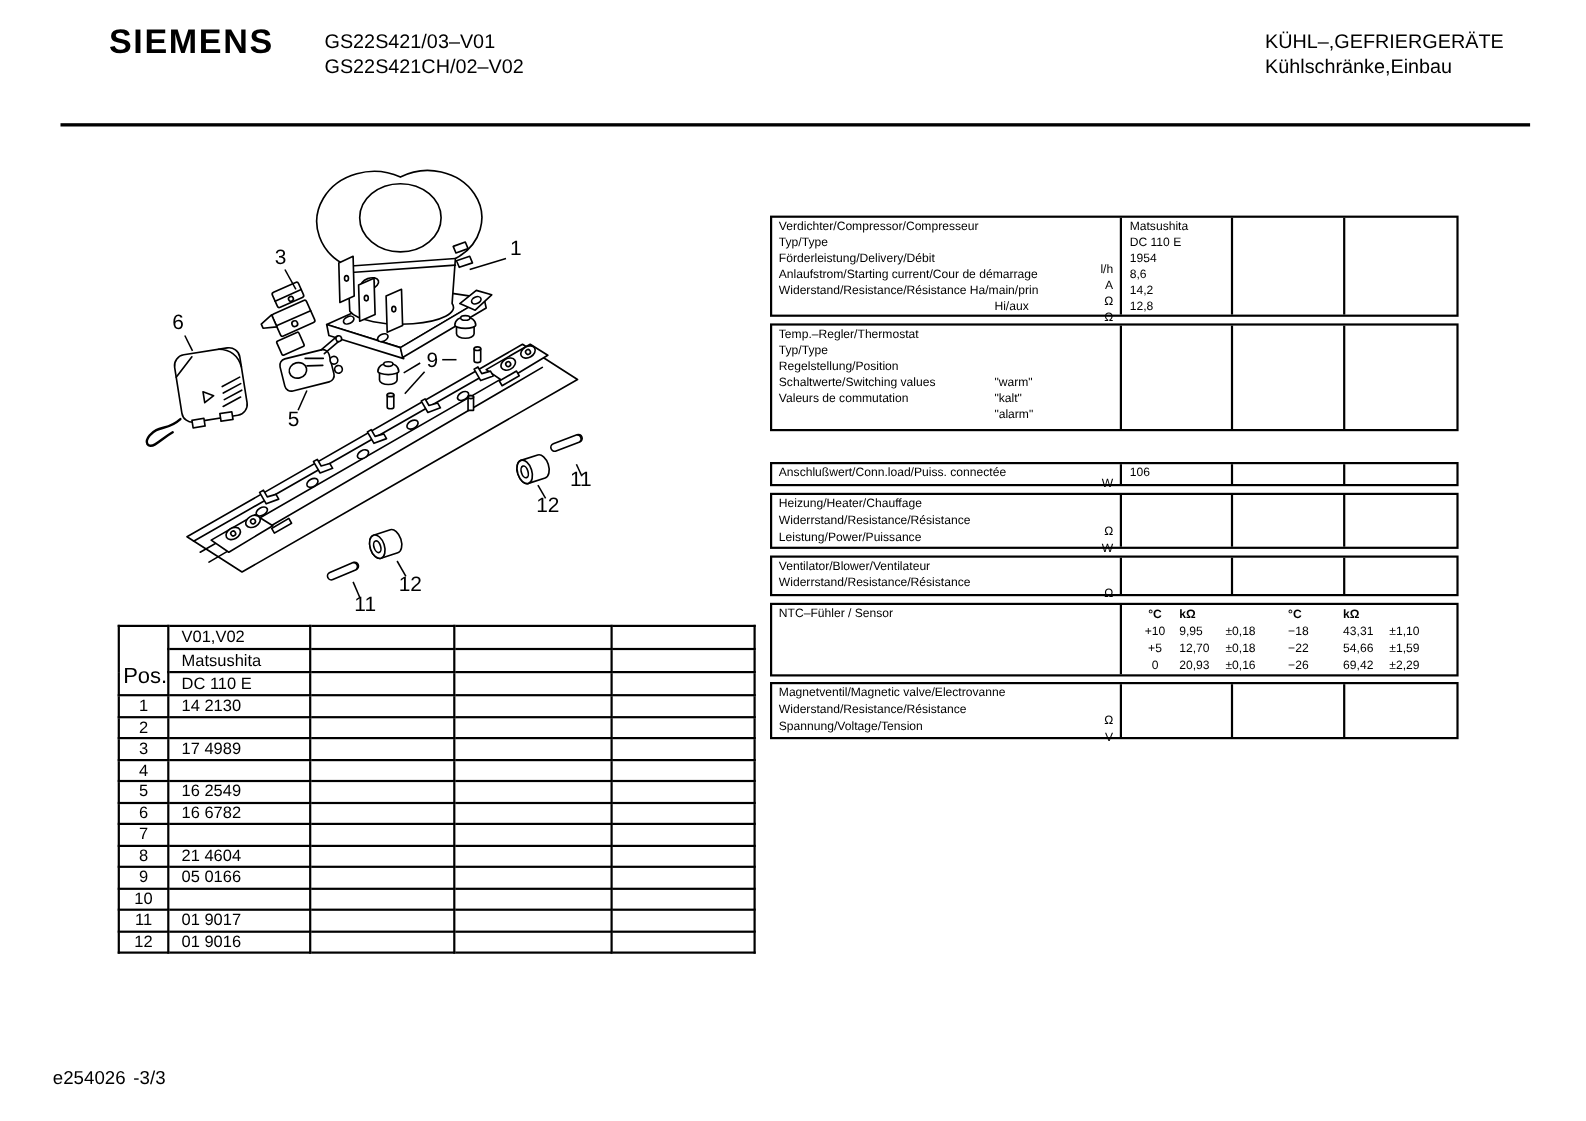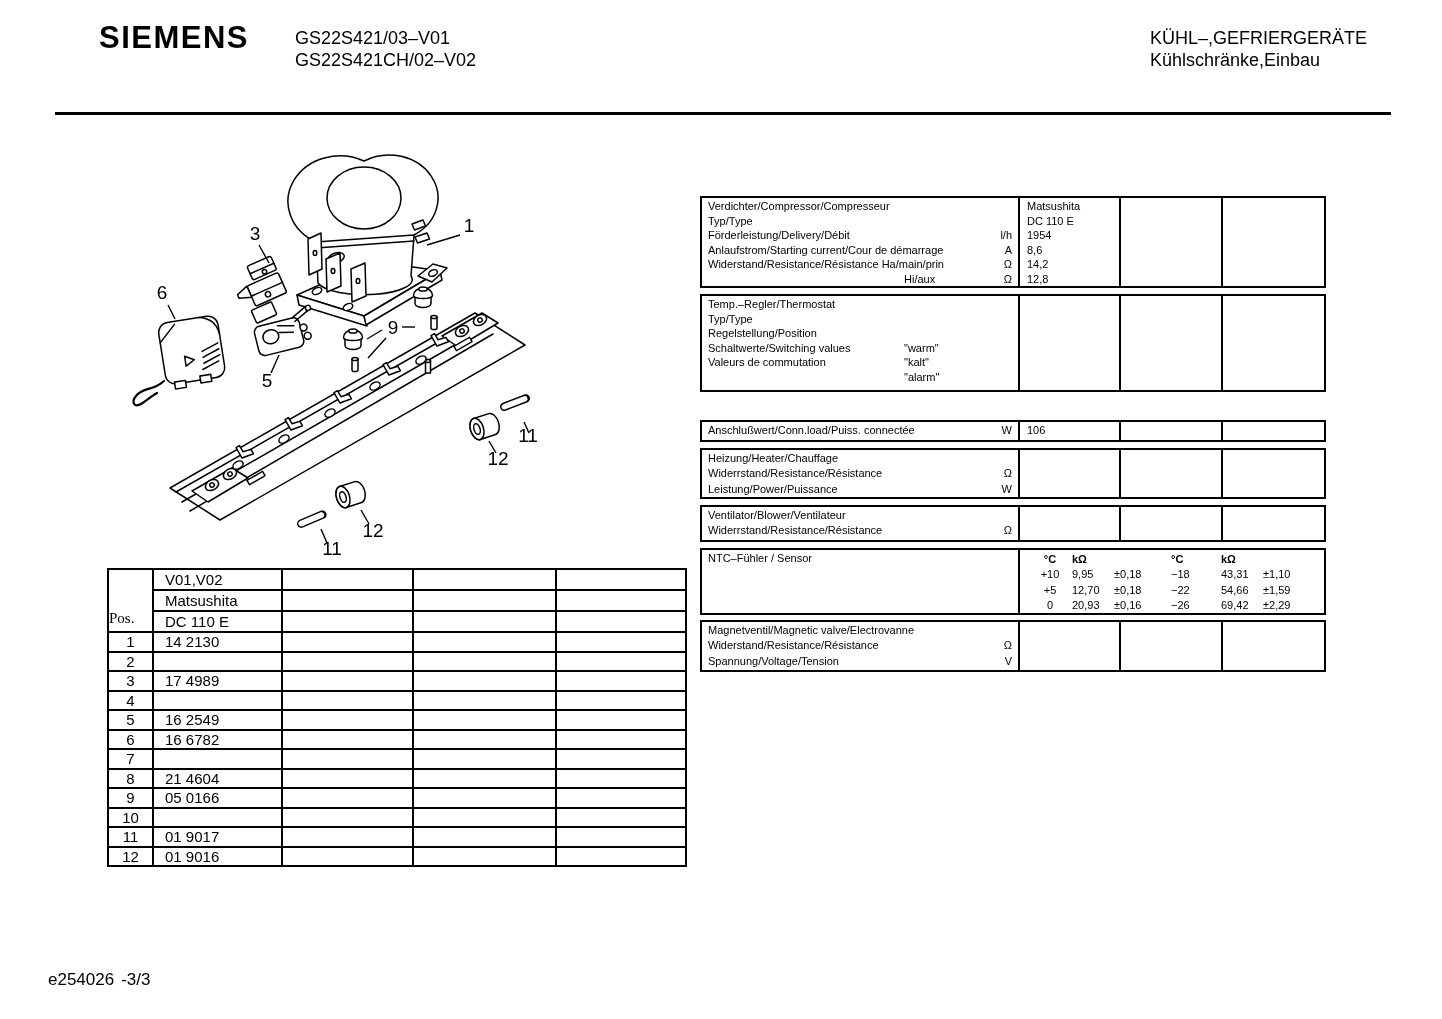--- a/index.html
+++ b/index.html
@@ -25,33 +25,33 @@
   .techwrap { position:absolute; left:700px; top:168px; width:626px; height:506px; font-size:11px; }
   .tt-title { position:absolute; top:0; left:0; width:626px; height:24px; border:2px solid #000; font-size:13px; padding:4px 0 0 7px; white-space:nowrap; }
   .tt { position:absolute; left:0; width:626px; border:2px solid #000; display:flex; }
   .tl-cell { width:318px; border-right:2px solid #000; padding:2px 0 0 6px; position:relative; }
   .tv  { width:101px; border-right:2px solid #000; padding:2px 0 0 7px; }
   .tv2 { width:102px; border-right:2px solid #000; }
   .tv3 { flex:1; }
   .trow { position:relative; height:14.6px; white-space:nowrap; }
   .trow-lg { height:15.4px; }
   .mid  { position:absolute; left:196px; top:0; }
-  .unit { position:absolute; right:6px; top:0;text-align:center; }
+  .unit { position:absolute; right:6px; top:10px;text-align:center; }
   .vline { height:14.6px; white-space:nowrap; }
   .ntc-data { flex:1; padding:3px 0 0 8px; }
   .ntc-row { display:grid; grid-template-columns:44px 42px 57px 50px 42px auto; height:15.4px; white-space:nowrap; }
   .ntc-row span:first-child { text-align:center; }
   .ntc-h { font-weight:bold; }
   
   .parts { position:absolute; left:107px; top:568px; border-collapse:collapse; table-layout:fixed; }
   .parts td { border:2px solid #000; font-size:15px; padding:0 0 0 11px; white-space:nowrap; overflow:hidden; }
   .parts tr.hrow td { height:21px; }
   .parts tr.drow td { height:19.5px; }
   .parts td.pos { text-align:center; padding:0; }
-  .parts td.pos-head { vertical-align:bottom; padding:0 0 4px 0; text-align:left; font-size:15px;font-family:Liberation Serif, serif; }
+  .parts td.pos-head { vertical-align:bottom; padding:0 0 4px 0; text-align:right; font-size:20px; }
   .hv1 { font-size:15px; } .hv2 { font-size:16px; } .hv3 { font-size:17px; }
   
   .footer { position:absolute; left:48px; top:970px; font-size:17px; }
   .footer .pg { margin-left:7px; }
 </style>
 </head>
 <body>
 
 <div class="page">
 

